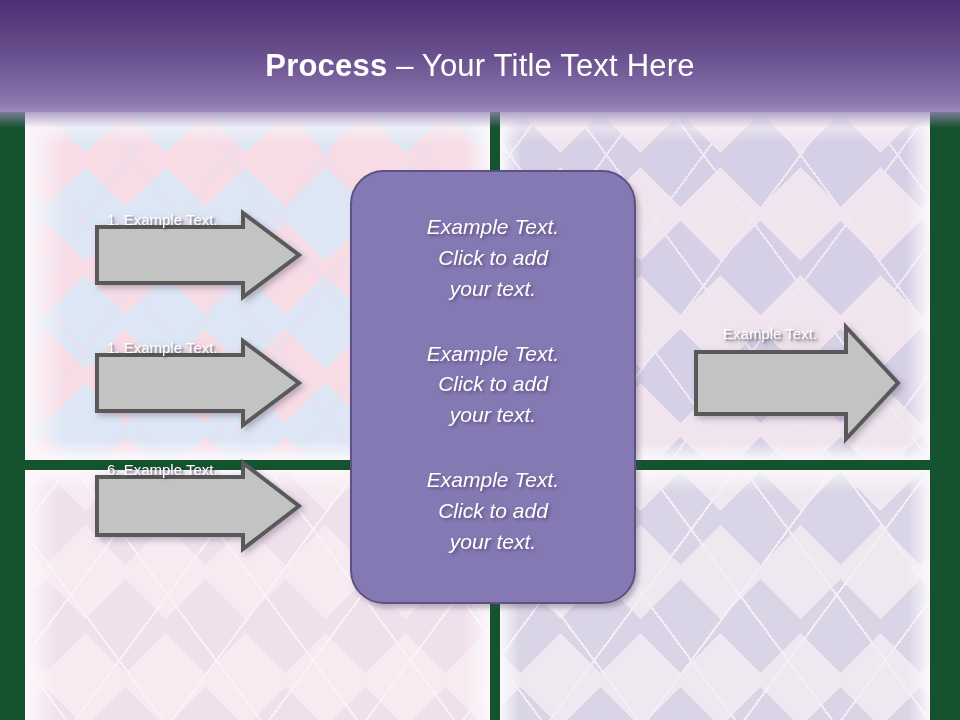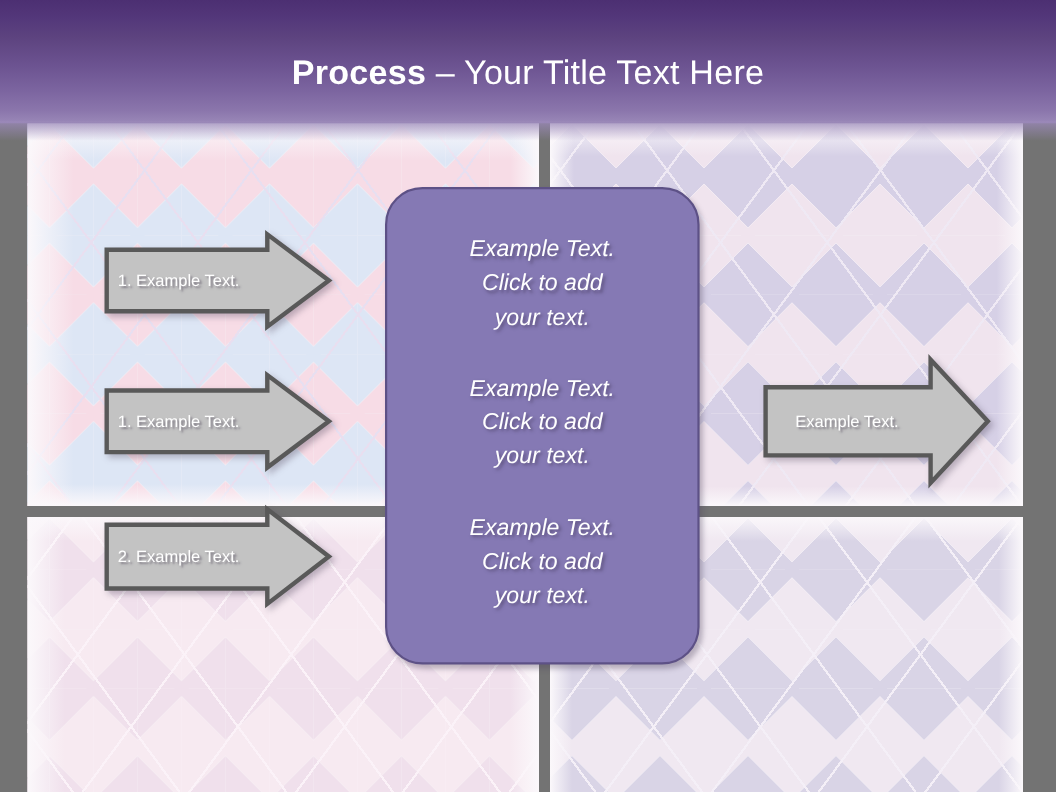--- a/index.html
+++ b/index.html
@@ -6,21 +6,21 @@
   html, body {
     width:960px; height:720px;
     font-family:"Liberation Sans", sans-serif;
     overflow:hidden;
     background:#fbf9fc;
   }
 
   #slide {
     position:relative;
     width:960px; height:720px;
-    background:#737373;
+    background:#14532d;
     overflow:hidden;
   }
 
   
   #title-bar {
     position:absolute; left:0; top:0;
     width:960px; height:112px;
     background:linear-gradient(180deg,
         #4c2f72 0%, #53377a 14%, #5d437f 30%,
         #6b5290 52%, #7c65a0 74%, #8b76ac 90%, #9a88b8 100%);
@@ -94,21 +94,21 @@
   
   .arrow {
     position:absolute;
     z-index:4;
     filter: drop-shadow(3px 3px 3px rgba(90,80,100,.38));
   }
   .arrow svg { display:block; width:100%; height:100%; overflow:visible; }
   .arrow-label {
     position:absolute;
     left:0; top:0;
-    display:flex; align-items:center;
+    display:flex; 
     color:#ffffff;
     font-size:15px;
     white-space:nowrap;
     text-shadow: 2px 2px 2px rgba(70,60,80,.55);
     pointer-events:none;
   }
 
   
   #center-box {
     position:absolute;
@@ -221,21 +221,21 @@
     <div class="arrow-label" style="width:150px; height:88px; padding-left:12px;">
       <span>1. Example Text.</span>
     </div>
   </div>
 
   <div class="arrow" style="left:95px; top:461px; width:206px; height:90px;">
     <svg viewBox="0 0 206 90" preserveAspectRatio="none">
       <polygon points="2,16 148,16 148,2 204,45 148,88 148,74 2,74" fill="#c3c3c3" stroke="#595959" stroke-width="4" stroke-linejoin="miter"></polygon>
     </svg>
     <div class="arrow-label" style="width:150px; height:90px; padding-left:12px;">
-      <span>2. Example Text.</span>
+      <span>6. Example Text.</span>
     </div>
   </div>
 
   <div class="arrow" style="left:694px; top:325px; width:206px; height:116px;">
     <svg viewBox="0 0 206 116" preserveAspectRatio="none">
       <polygon points="2,27 152,27 152,2 204,58 152,114 152,89 2,89" fill="#c3c3c3" stroke="#595959" stroke-width="4" stroke-linejoin="miter"></polygon>
     </svg>
     <div class="arrow-label" style="width:152px; height:116px; justify-content:center;">
       <span>Example Text.</span>
     </div>

